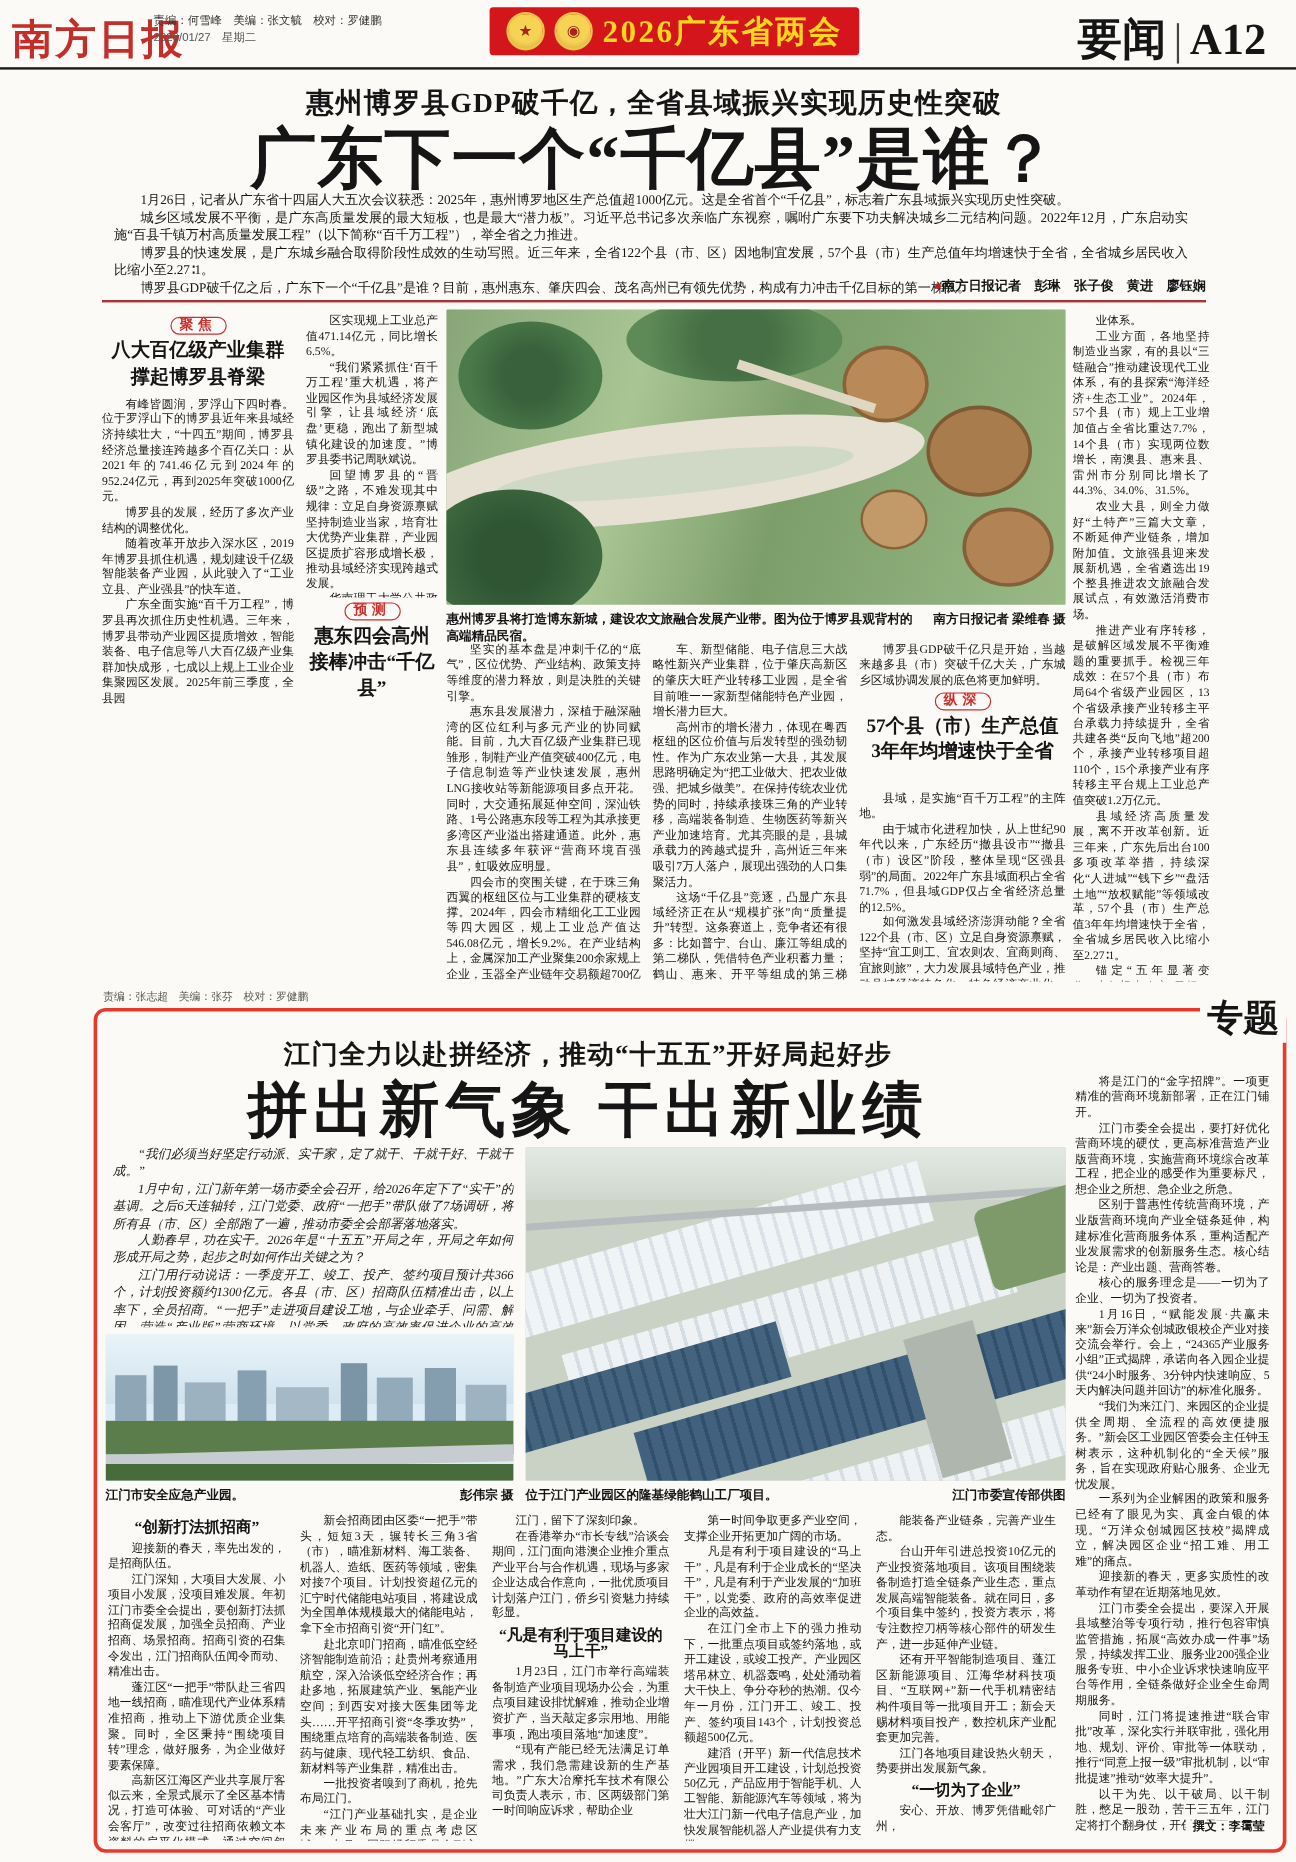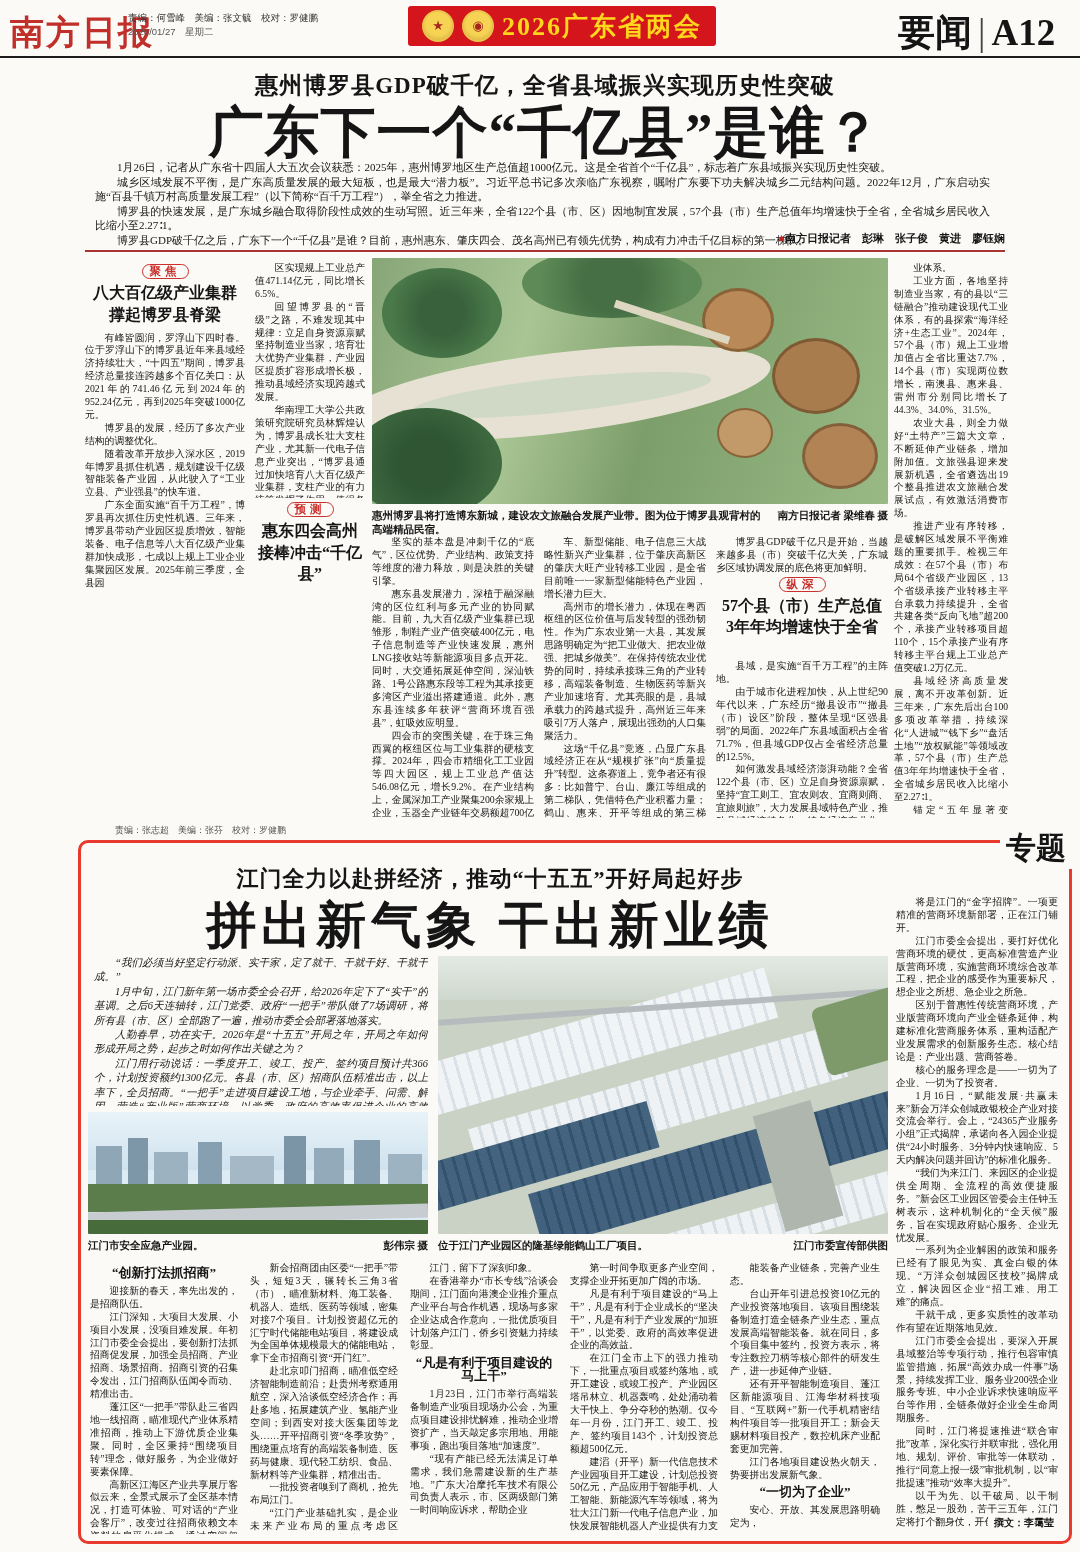--- a/index.html
+++ b/index.html
@@ -89,20 +89,21 @@
     <div>
         <p>有峰皆圆润，罗浮山下四时春。位于罗浮山下的博罗县近年来县域经济持续壮大，“十四五”期间，博罗县经济总量接连跨越多个百亿关口：从2021年的741.46亿元到2024年的952.24亿元，再到2025年突破1000亿元。</p>
         <p>博罗县的发展，经历了多次产业结构的调整优化。</p>
         <p>随着改革开放步入深水区，2019年博罗县抓住机遇，规划建设千亿级智能装备产业园，从此驶入了“工业立县、产业强县”的快车道。</p>
         <p>广东全面实施“百千万工程”，博罗县再次抓住历史性机遇。三年来，博罗县带动产业园区提质增效，智能装备、电子信息等八大百亿级产业集群加快成形，七成以上规上工业企业集聚园区发展。2025年前三季度，全县园</p>
       </div>
   </div>
 
   <div class="abs col" style="left:255px;top:262px;width:110px;height:236px;">
       <p>区实现规上工业总产值471.14亿元，同比增长6.5%。</p>
+      <p>“我们紧紧抓住‘百千万工程’重大机遇，将产业园区作为县域经济发展引擎，让县域经济‘底盘’更稳，跑出了新型城镇化建设的加速度。”博罗县委书记周耿斌说。</p>
       <p>回望博罗县的“晋级”之路，不难发现其中规律：立足自身资源禀赋坚持制造业当家，培育壮大优势产业集群，产业园区提质扩容形成增长极，推动县域经济实现跨越式发展。</p>
       <p>华南理工大学公共政策研究院研究员林辉煌认为，博罗县成长壮大支柱产业，尤其新一代电子信息产业突出，“博罗县通过加快培育八大百亿级产业集群，支柱产业的有力统筹发挥了作用，值得各县（市）学习借鉴”。</p>
     </div>
   <div class="abs col" style="left:255px;top:500px;width:110px;height:318px;">
     <div class="tagrow"><span class="tag">预测</span></div>
     <div class="chead">惠东四会高州</div>
     <div class="chead" style="margin-bottom:6px;">接棒冲击“千亿县”</div>
   </div>
 
   <div class="abs photo" style="left:372px;top:258px;width:516px;height:246px;background:linear-gradient(105deg,#87a678 0%,#a9c594 30%,#7c9e6a 55%,#99ba85 100%);">
@@ -148,21 +149,21 @@
 
   <div class="abs col" style="left:894px;top:262px;width:114px;height:556px;font-size:9.6px;">
       <p>业体系。</p>
       <p>工业方面，各地坚持制造业当家，有的县以“三链融合”推动建设现代工业体系，有的县探索“海洋经济+生态工业”。2024年，57个县（市）规上工业增加值占全省比重达7.7%，14个县（市）实现两位数增长，南澳县、惠来县、雷州市分别同比增长了44.3%、34.0%、31.5%。</p>
       <p>农业大县，则全力做好“土特产”三篇大文章，不断延伸产业链条，增加附加值。文旅强县迎来发展新机遇，全省遴选出19个整县推进农文旅融合发展试点，有效激活消费市场。</p>
       <p>推进产业有序转移，是破解区域发展不平衡难题的重要抓手。检视三年成效：在57个县（市）布局64个省级产业园区，13个省级承接产业转移主平台承载力持续提升，全省共建各类“反向飞地”超200个，承接产业转移项目超110个，15个承接产业有序转移主平台规上工业总产值突破1.2万亿元。</p>
       <p>县域经济高质量发展，离不开改革创新。近三年来，广东先后出台100多项改革举措，持续深化“人进城”“钱下乡”“盘活土地”“放权赋能”等领域改革，57个县（市）生产总值3年年均增速快于全省，全省城乡居民收入比缩小至2.27∶1。</p>
       <p>锚定“五年显著变化”“十年根本改变”目标，广东将继续深入实施“百千万工程”，支持县域做大做强特色优势支柱产业，培育一批生产总值超百亿元县，建强县域产业园区，扎实推进以县城为重要载体的城镇化建设。</p>
     </div>
 
-  <div class="abs sp-credits" style="left:86px;top:824px;margin-left:29px;">责编：张志超　美编：张芬　校对：罗健鹏</div>
+  <div class="abs sp-credits" style="left:86px;top:824px;">责编：张志超　美编：张芬　校对：罗健鹏</div>
   <div class="abs frame" style="left:78px;top:840px;width:988px;height:698px;"></div>
   <div class="abs sp-label" style="left:1000px;top:828px;">专题</div>
 
   <div class="abs sp-head" style="left:95px;top:892px;width:790px;">拼出新气象 干出新业绩</div>
   <div class="abs sp-kicker" style="left:95px;top:864px;width:790px;">江门全力以赴拼经济，推动“十五五”开好局起好步</div>
 
   <div class="abs intro" style="left:94px;top:956px;width:334px;height:150px;">
       <p>“我们必须当好坚定行动派、实干家，定了就干、干就干好、干就干成。”</p>
       <p>1月中旬，江门新年第一场市委全会召开，给2026年定下了“实干”的基调。之后6天连轴转，江门党委、政府“一把手”带队做了7场调研，将所有县（市、区）全部跑了一遍，推动市委全会部署落地落实。</p>
       <p>人勤春早，功在实干。2026年是“十五五”开局之年，开局之年如何形成开局之势，起步之时如何作出关键之为？</p>
@@ -239,33 +240,33 @@
     </div>
   <div class="abs col" style="left:730px;top:1262px;width:150px;height:272px;">
     <div>
         <p>能装备产业链条，完善产业生态。</p>
         <p>台山开年引进总投资10亿元的产业投资落地项目。该项目围绕装备制造打造全链条产业生态，重点发展高端智能装备。就在同日，多个项目集中签约，投资方表示，将专注数控刀柄等核心部件的研发生产，进一步延伸产业链。</p>
         <p>还有开平智能制造项目、蓬江区新能源项目、江海华材科技项目、“互联网+”新一代手机精密结构件项目等一批项目开工；新会天赐材料项目投产，数控机床产业配套更加完善。</p>
         <p>江门各地项目建设热火朝天，势要拼出发展新气象。</p>
       </div>
     <div class="bsub">“一切为了企业”</div>
     <div>
-        <p>安心、开放、其发展思路明确定为，</p>
+        <p>安心、开放、博罗凭借毗邻广州，</p>
       </div>
   </div>
   <div class="abs col" style="left:896px;top:896px;width:162px;height:636px;">
     <div>
         <p>将是江门的“金字招牌”。一项更精准的营商环境新部署，正在江门铺开。</p>
         <p>江门市委全会提出，要打好优化营商环境的硬仗，更高标准营造产业版营商环境，实施营商环境综合改革工程，把企业的感受作为重要标尺，想企业之所想、急企业之所急。</p>
         <p>区别于普惠性传统营商环境，产业版营商环境向产业全链条延伸，构建标准化营商服务体系，重构适配产业发展需求的创新服务生态。核心结论是：产业出题、营商答卷。</p>
         <p>核心的服务理念是——一切为了企业、一切为了投资者。</p>
         <p>1月16日，“赋能发展·共赢未来”新会万洋众创城政银校企产业对接交流会举行。会上，“24365产业服务小组”正式揭牌，承诺向各入园企业提供“24小时服务、3分钟内快速响应、5天内解决问题并回访”的标准化服务。</p>
         <p>“我们为来江门、来园区的企业提供全周期、全流程的高效便捷服务。”新会区工业园区管委会主任钟玉树表示，这种机制化的“全天候”服务，旨在实现政府贴心服务、企业无忧发展。</p>
         <p>一系列为企业解困的政策和服务已经有了眼见为实、真金白银的体现。“万洋众创城园区技校”揭牌成立，解决园区企业“招工难、用工难”的痛点。</p>
-        <p>干就干成，更多实质性的改革动作有望在近期落地见效。</p>
+        <p>迎接新的春天，更多实质性的改革动作有望在近期落地见效。</p>
         <p>江门市委全会提出，要深入开展县域整治等专项行动，推行包容审慎监管措施，拓展“高效办成一件事”场景，持续发挥工业、服务业200强企业服务专班、中小企业诉求快速响应平台等作用，全链条做好企业全生命周期服务。</p>
         <p>同时，江门将提速推进“联合审批”改革，深化实行并联审批，强化用地、规划、评价、审批等一体联动，推行“同意上报一级”审批机制，以“审批提速”推动“效率大提升”。</p>
         <p>以干为先、以干破局、以干制胜，憋足一股劲，苦干三五年，江门定将打个翻身仗，开创新局面。</p>
       </div>
     <div class="fcredit">撰文：李霭莹</div>
   </div>
 
 </div>
 
 </body></html>

